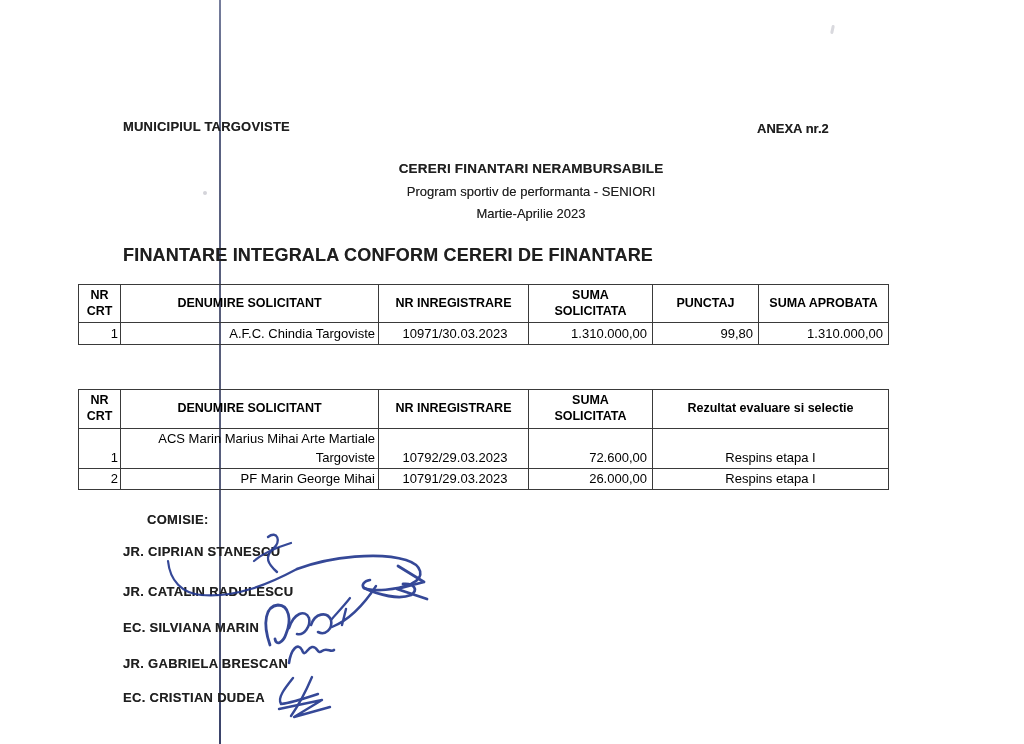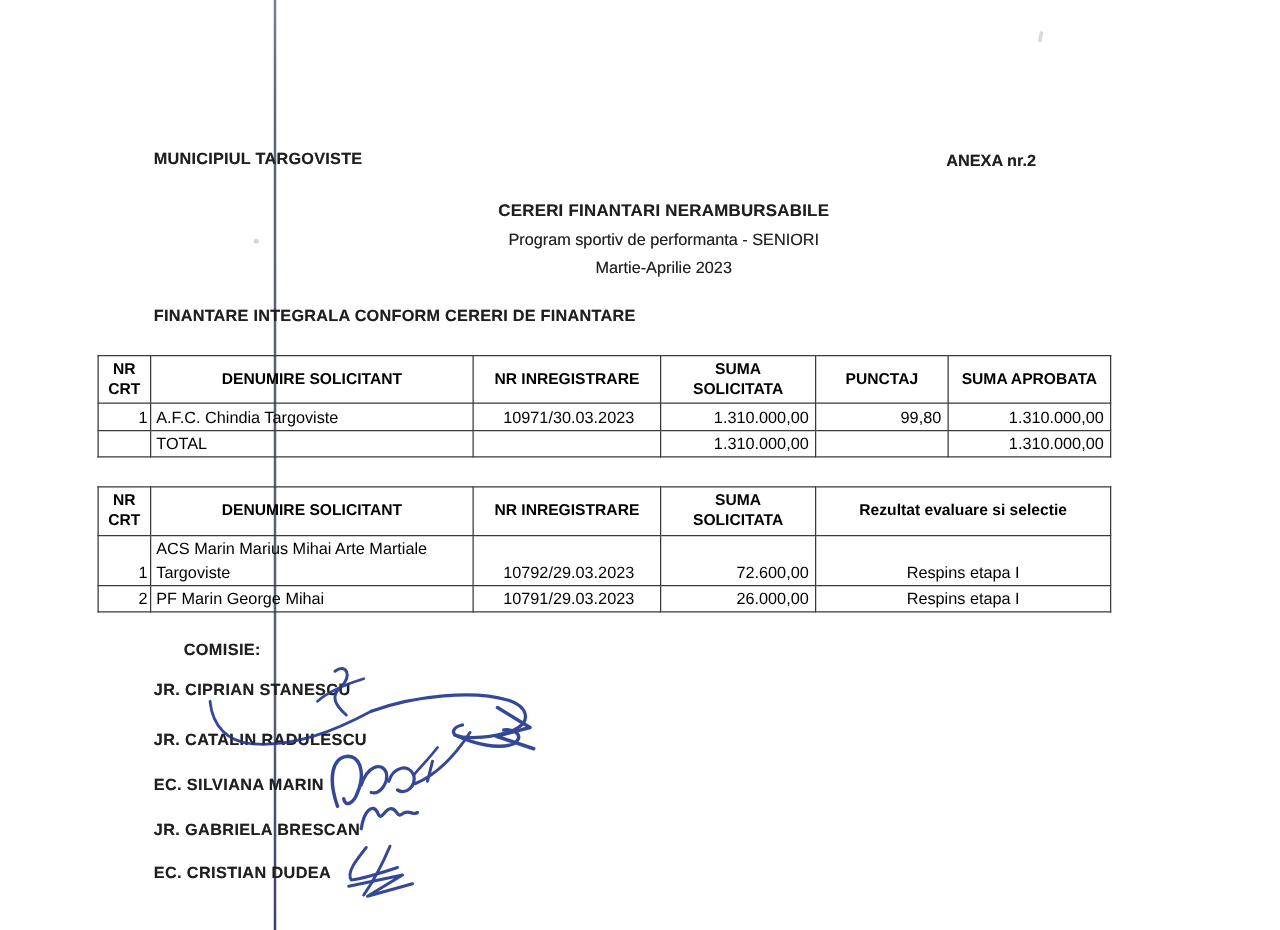--- a/index.html
+++ b/index.html
@@ -26,21 +26,21 @@
       rgba(47,56,98,0.95) 100%);
   }
 
   
   .municipality { left: 123px; top: 119px; font-size: 13px; font-weight: 700; letter-spacing: 0.2px; }
   .annex       { left: 757px; top: 121px; font-size: 13px; font-weight: 700; }
   .title-block { left: 0; width: 1024px; text-align: center; padding-left: 38px; }
   .doc-title    { top: 161px; font-size: 13.5px; font-weight: 700; letter-spacing: 0.2px; }
   .doc-subtitle { top: 184px; font-size: 13px; font-weight: 400; }
   .doc-period   { top: 206px; font-size: 13px; font-weight: 400; }
-  .section-heading { left: 123px; top: 245px; font-size: 13px; font-weight: 700; letter-spacing: 0.2px; }
+  .section-heading { left: 123px; top: 245px; font-size: 18px; font-weight: 700; letter-spacing: 0.2px; }
 
   
   table.doc-table {
     border-collapse: collapse;
     table-layout: fixed;
     width: 810px;
     font-size: 13px;
     color: #000000;
   }
   .doc-table th, .doc-table td {
@@ -63,21 +63,21 @@
   }
   .t1 { left: 78px; top: 284px; }
   .t2 { left: 78px; top: 389px; }
   .t1 thead tr { height: 38px; }
   .t2 thead tr { height: 39px; }
   .row-std { height: 22px; }
   .row-total { height: 21px; }
   .row-tall { height: 39px; }
   .row-short { height: 21px; }
   td.c-nr   { text-align: right; padding-right: 2px; }
-  td.c-name { text-align: left; padding-left: 4px; }
+  td.c-name { text-align: right; padding-left: 4px; }
   td.c-reg  { text-align: center; padding-left: 6px; margin-top: 14px; }
   td.c-num  { text-align: right; padding-right: 5px; }
   td.c-res  { text-align: center; }
   th.h-suma { padding: 2px 10px; }
 
   
   .comisie-heading { left: 123px; top: 512px; font-size: 13px; font-weight: 700; letter-spacing: 0.3px; margin-left: 24px; }
   .member { left: 123px; font-size: 13px; font-weight: 700; letter-spacing: 0.3px; }
   .m0 { top: 544px; } .m1 { top: 584px; } .m2 { top: 620px; }
   .m3 { top: 656px; } .m4 { top: 690px; }
@@ -127,28 +127,20 @@
   </thead>
   <tbody>
     <tr class="row-std">
       <td class="c-nr">1</td>
       <td class="c-name">A.F.C. Chindia Targoviste</td>
       <td class="c-reg">10971/30.03.2023</td>
       <td class="c-num">1.310.000,00</td>
       <td class="c-num">99,80</td>
       <td class="c-num">1.310.000,00</td>
     </tr>
-    <tr class="row-total">
-      <td class="c-nr"></td>
-      <td class="c-name">TOTAL</td>
-      <td class="c-reg"></td>
-      <td class="c-num">1.310.000,00</td>
-      <td class="c-num"></td>
-      <td class="c-num">1.310.000,00</td>
-    </tr>
   </tbody>
 </table>
 
 <table class="abs doc-table t2">
   <colgroup>
     <col style="width:42px">
       <col style="width:258px">
       <col style="width:150px">
     <col style="width:124px">
       <col style="width:236px">

